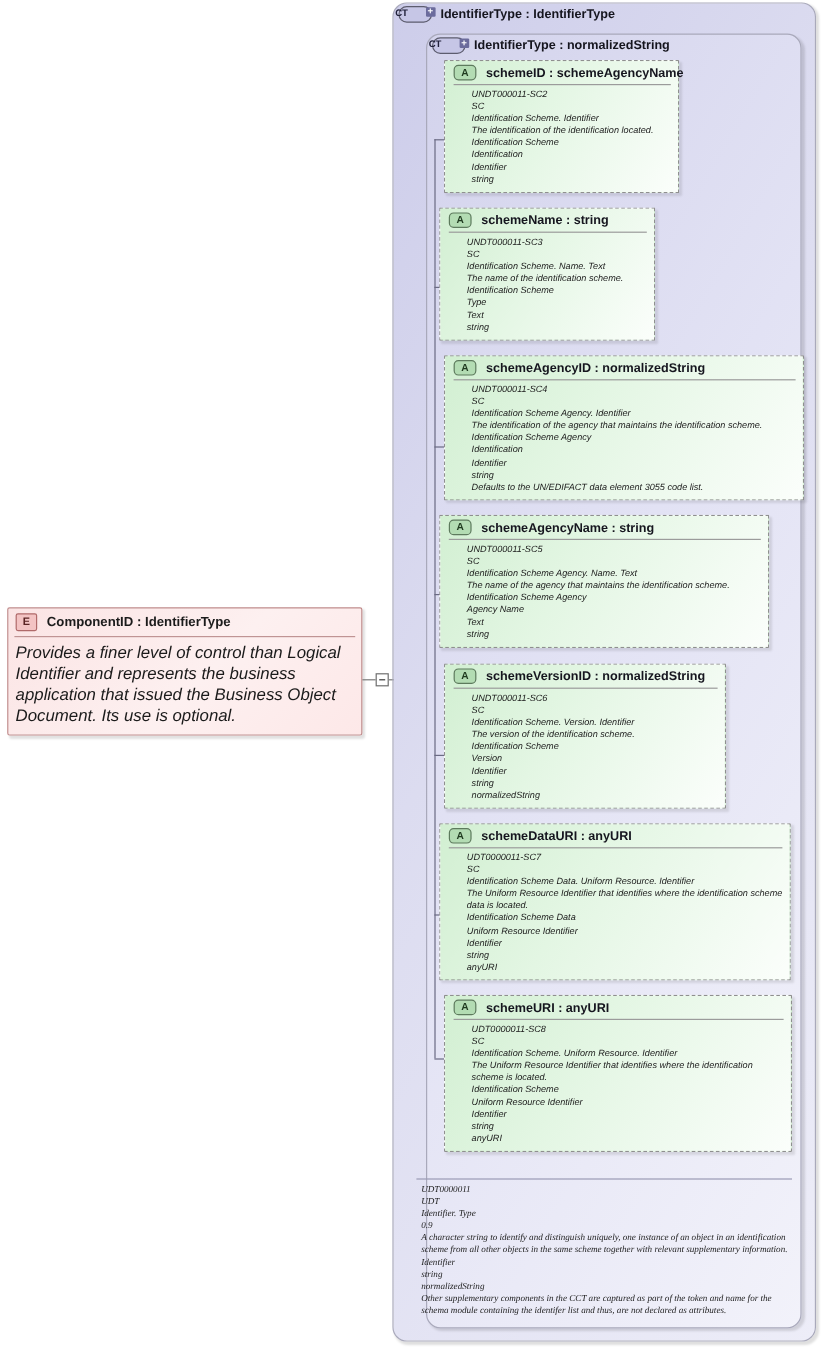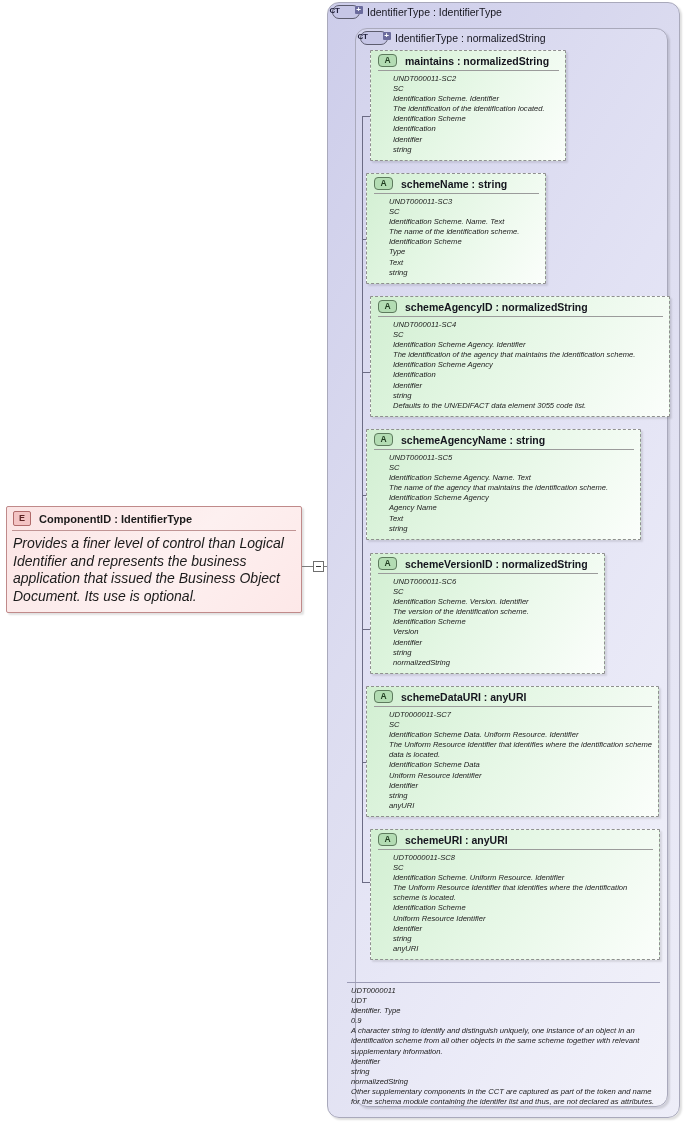--- a/index.html
+++ b/index.html
@@ -144,21 +144,21 @@
     color: #ffffff;
     font-size: 8px;
     line-height: 7px;
     text-align: center;
     font-weight: bold;
     border-radius: 1px;
     flex: none;
   }
   .ct-title {
     font-size: 10.5px;
-    font-weight: normal;
+    font-weight: bold;
     color: #15151e;
   }
 
   
   .attr-box {
     position: absolute;
     box-sizing: border-box;
     border: 1px dashed #8f8f8f;
     background: linear-gradient(120deg, #d2efd2 0%, #e3f6e3 40%, #fbfefb 100%);
     box-shadow: 2px 2px 2px rgba(0,0,0,0.10);
@@ -223,20 +223,21 @@
     left: 347px; top: 982px; width: 313px; height: 1px; background: #9b9bb5;
   }
   #ct-footer {
     left: 351px;
     top: 986px;
     width: 308px;
     font-size: 7.6px;
     line-height: 1.33;
     font-style: italic;
     color: #1b1b1b;
+    font-family: Liberation Serif, serif;
   }
 </style>
 </head>
 <body>
 
 <div class="abs" id="element-box">
   <div class="eb-header">
     <span class="badge-e">E</span>
     <span class="eb-title">ComponentID : IdentifierType</span>
   </div>
@@ -275,21 +276,21 @@
 <div class="tree-branch" style="top:239px"></div>
 <div class="tree-branch" style="top:372px"></div>
 <div class="tree-branch" style="top:495px"></div>
 <div class="tree-branch" style="top:629px"></div>
 <div class="tree-branch" style="top:762px"></div>
 <div class="tree-branch" style="top:882px"></div>
 
 <div class="attr-box" id="attr-schemeID">
   <div class="attr-header">
     <span class="badge-a">A</span>
-    <span class="attr-title">maintains : normalizedString</span>
+    <span class="attr-title">schemeID : schemeAgencyName</span>
   </div>
   <div class="attr-rule"></div>
   <div class="attr-body">
     <div>UNDT000011-SC2</div>
     <div>SC</div>
     <div>Identification Scheme. Identifier</div>
     <div>The identification of the identification located.</div>
     <div>Identification Scheme</div>
     <div>Identification</div>
     <div>Identifier</div>

